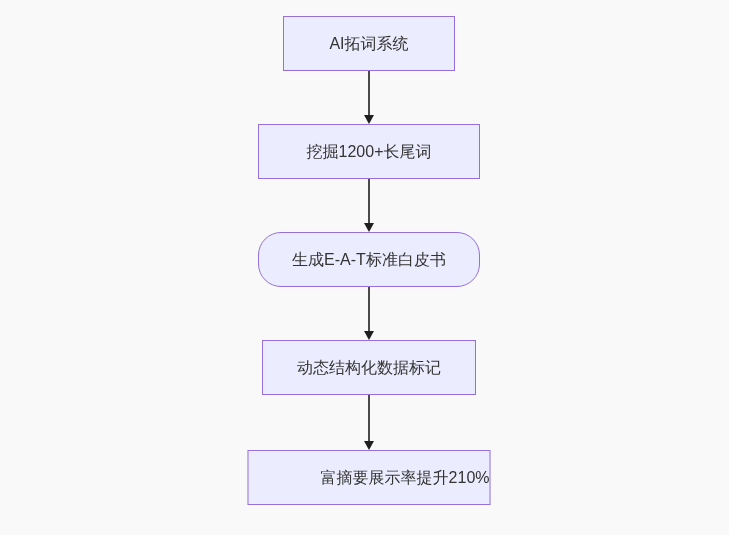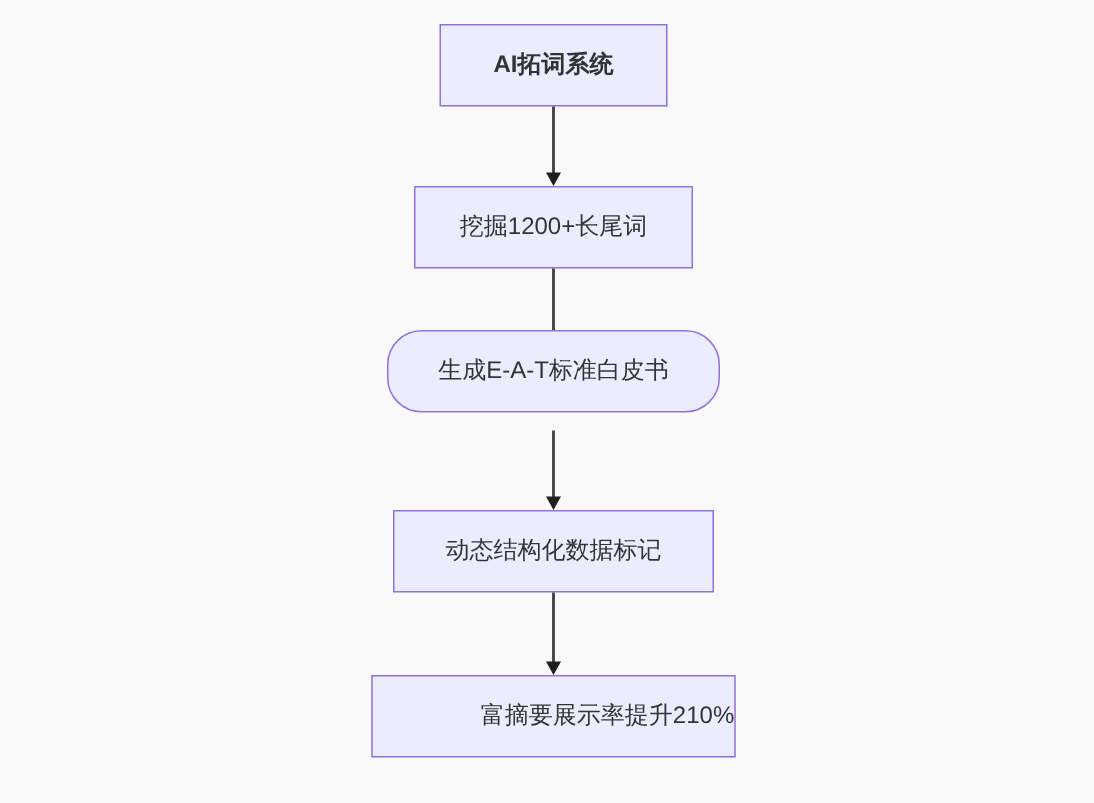--- a/index.html
+++ b/index.html
@@ -27,23 +27,23 @@
     display: flex;
     align-items: center;
     justify-content: center;
   }
   .node span {
     font-size: 16px;
     color: #333333;
     white-space: nowrap;
     line-height: 1.2;
   }
-  .n1 { top: 16px;  width: 152px; font-weight: bold; }
-  .n2 { top: 124px; width: 186px; }
-  .n3 { top: 220px; width: 222px; border-radius: 23px; }
+  .n1 { top: 16px;  width: 172px; }
+  .n2 { top: 124px; width: 222px; }
+  .n3 { top: 232px; width: 222px; border-radius: 23px; }
   .n4 { top: 340px; width: 214px; text-align: right; }
   .n5 { top: 450px; width: 243px; justify-content: flex-end; }
 
   .edge {
     position: absolute;
     left: 369px;
     transform: translateX(-50%);
     width: 12px;
   }
   .e1 { top: 71px;  height: 53px; }

